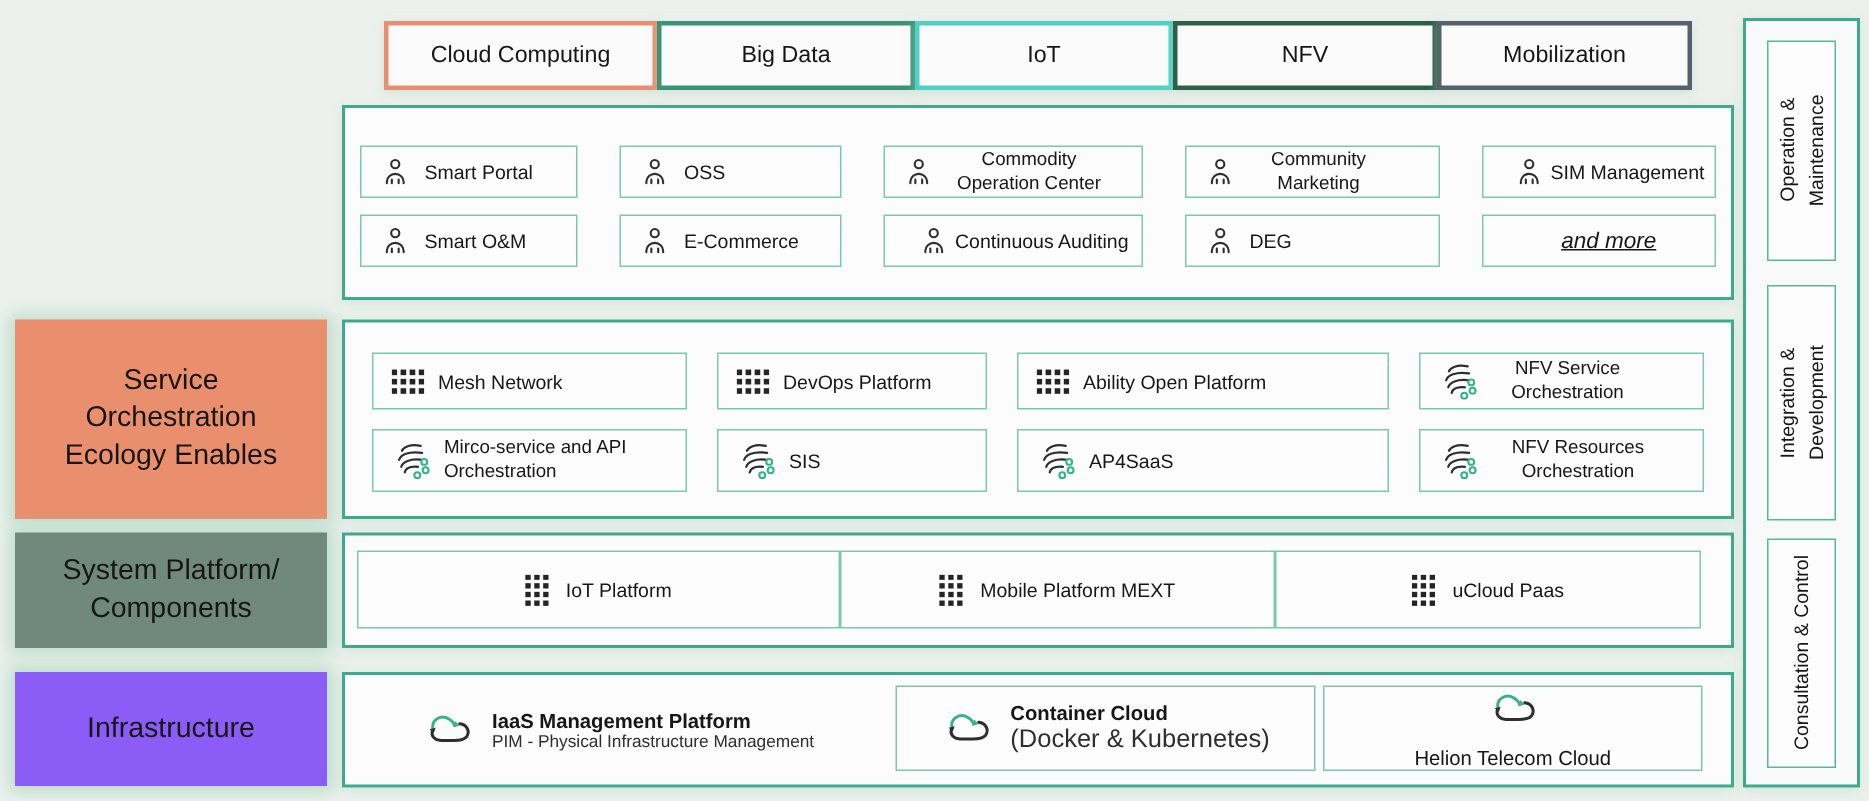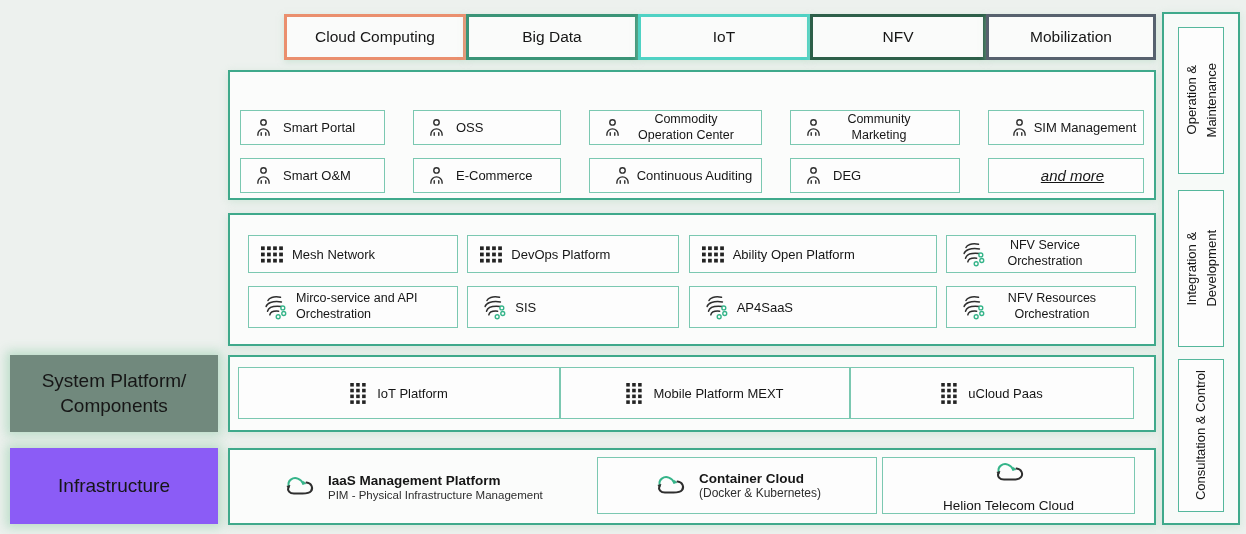--- a/index.html
+++ b/index.html
@@ -9,63 +9,63 @@
   
   .layer{position:absolute;left:10px;width:208px;display:flex;align-items:center;justify-content:center;
          text-align:center;font-size:19px;line-height:1.3;white-space:pre-line;
          box-shadow:0 0 10px 4px rgba(176,216,192,.8);}
   .l0{top:12px;height:188px}
   .l1{top:213px;height:133px}
   .l2{top:355px;height:77px}
   .l3{top:448px;height:76px}
 
   
-  .tabsrow{position:absolute;left:228px;top:14px;width:928px;height:46px;display:flex;justify-content:flex-end;}
+  .tabsrow{position:absolute;left:228px;top:14px;width:928px;height:46px;display:flex;justify-content:center;}
   .tab{box-sizing:border-box;background:#fafbfa;border:3px solid #888;display:flex;align-items:center;justify-content:center;
        font-size:15.5px;box-shadow:0 2px 6px rgba(176,216,192,.5);}
   .tw1{width:182px}.tw2{width:172px}.tw3{width:172px}.tw4{width:176px}.tw5{width:170px}
 
   
   .panel{position:absolute;box-sizing:border-box;background:#fbfcfb;border:2px solid #3fa98b;
          box-shadow:0 2px 8px rgba(176,216,192,.45);}
   .c-app{left:228px;top:70px;width:928px;height:130px;padding:25px 10px 0;}
   .c-svc{left:228px;top:213px;width:928px;height:133px;padding:20px 18px 0;}
   .c-sys{left:228px;top:355px;width:928px;height:77px;padding:10px 20px 0 8px;}
   .c-infra{left:228px;top:448px;width:928px;height:77px;}
 
   .row{display:flex;justify-content:space-between;}
-  .approw{height:35px;margin-bottom:11px;margin-top:13px;}
+  .approw{height:35px;margin-bottom:11px;}
   .svcrow1{height:38px;}
   .svcrow2{height:42px;margin-top:13px;}
 
   
   .item{box-sizing:border-box;background:#fdfdfd;border:1.5px solid #7bc8b1;display:flex;align-items:center;
         gap:9px;padding-left:12px;font-size:13px;}
   .aw1{width:145px}.aw2{width:148px}.aw3{width:173px}.aw4{width:170px}.aw5{width:156px}
-  .sw1{width:210px}.sw2{width:212px}.sw3{width:248px}.sw4{width:190px}
+  .sw1{width:210px}.sw2{width:180px}.sw3{width:248px}.sw4{width:190px}
   .two{font-size:12.5px;line-height:1.25;text-align:center;}
   .ctr{justify-content:center;padding-left:13px;gap:4px;}
   .item .lbl{white-space:normal;}
   .wrapA{width:108px;} .wrapB{width:92px;} .wrapC{width:135px;text-align:left;} .wrapD{width:102px;} .wrapE{width:116px;}
 
   .more{font-style:italic;text-decoration:underline;font-size:15px;}
 
   .sysitem{box-sizing:border-box;height:52px;background:#fdfdfd;border:1.5px solid #7bc8b1;
            display:flex;align-items:center;justify-content:center;gap:11px;font-size:13px;}
   .yw1{width:322px}.yw2{width:290px}.yw3{width:284px}
 
   
   .iaas{position:absolute;left:52px;top:50%;transform:translateY(-50%);display:flex;align-items:center;gap:12px;}
   .iaas .t1{font-size:13.5px;font-weight:bold;}
   .iaas .t2{font-size:11.5px;color:#2e2e2e;margin-top:1px;}
   .infrabox{position:absolute;top:7px;height:57px;box-sizing:border-box;background:#fdfdfd;border:1.5px solid #7bc8b1;
             display:flex;align-items:center;justify-content:center;gap:12px;}
   .cc{left:367px;width:280px;} .hel{left:652px;width:253px;flex-direction:column;}
   .cc .t1{font-size:13.5px;font-weight:bold;text-align:left;}
-  .cc .t2{font-size:12px;color:#2e2e2e;}
+  .cc .t2{font-size:17px;color:#2e2e2e;}
   .hel .t1{font-size:13.5px;}
 
   
   .sidebar{position:absolute;left:1162px;top:12px;width:78px;height:513px;box-sizing:border-box;
            background:#f7faf8;border:2px solid #3fa98b;box-shadow:0 2px 8px rgba(176,216,192,.45);}
   .vbox{position:absolute;left:50%;transform:translateX(-50%);width:46px;box-sizing:border-box;background:#fdfdfd;
         border:1.5px solid #55b79c;display:flex;align-items:center;justify-content:center;}
   .vb1{top:13px;height:147px}.vb2{top:176px;height:157px}.vb3{top:345px;height:153px}
   .vtext{writing-mode:vertical-rl;transform:rotate(180deg);white-space:pre-line;text-align:center;
          font-size:13px;line-height:1.5;}
@@ -133,20 +133,23 @@
       </symbol>
       <symbol id="i-cloudsync" viewBox="0 0 34 27">
         <path d="M6.8 13.5 C5 7.5 11 3.8 15.8 5.6 C18.6 6.7 20.4 8.8 21.1 10.6" fill="none" stroke="#35b489" stroke-width="2" stroke-linecap="round"></path>
         <path d="M20.2 11.8 L24.4 10.9 L21.5 7.7 Z" fill="#35b489"></path>
         <path d="M24.5 9.5 C29.5 10 31.5 15 29 18.2 C27.3 20.3 24 20.6 20.5 20.6 L12 20.6 C7.5 20.6 5.2 17.4 6.3 14.2" fill="none" stroke="#2e2e2e" stroke-width="2" stroke-linecap="round"></path>
         <path d="M7.2 15.6 L4.4 13.1 L8.4 12.1 Z" fill="#2e2e2e"></path>
       </symbol>
     </defs>
   </svg>
 
+  <div class="layer l1" style="background: rgb(233, 143, 110);"><span>Service
+Orchestration
+Ecology Enables</span></div>
   <div class="layer l2" style="background: rgb(113, 137, 125);"><span>System Platform/
 Components</span></div>
   <div class="layer l3" style="background: #8b5cf6;"><span>Infrastructure</span></div>
 
   <div class="tabsrow">
     <div class="tab tw1" style="border-color: rgb(234, 143, 110);">
         <span>Cloud Computing</span>
       </div>
     <div class="tab tw2" style="border-color: rgb(58, 148, 119);">
         <span>Big Data</span>

